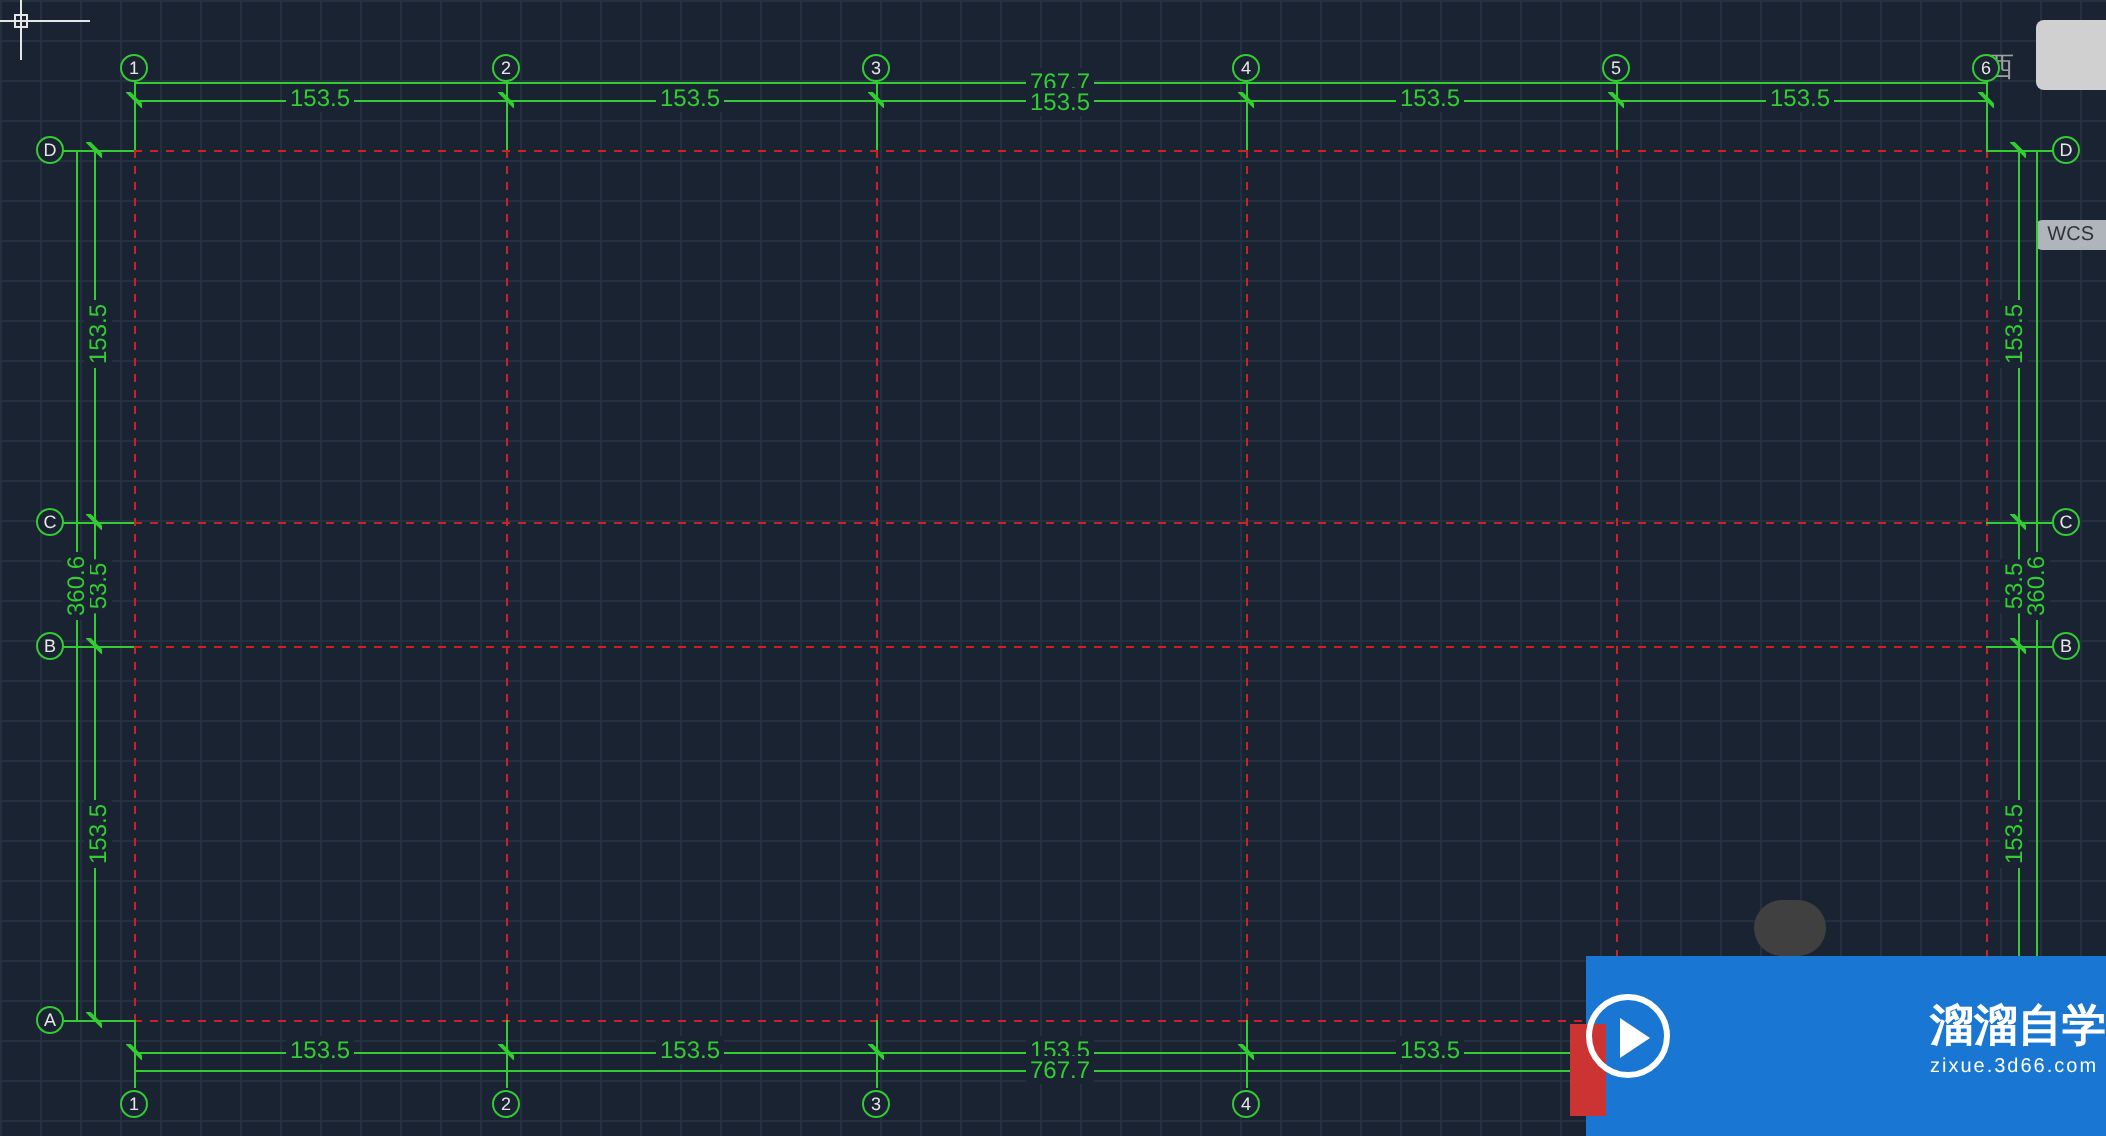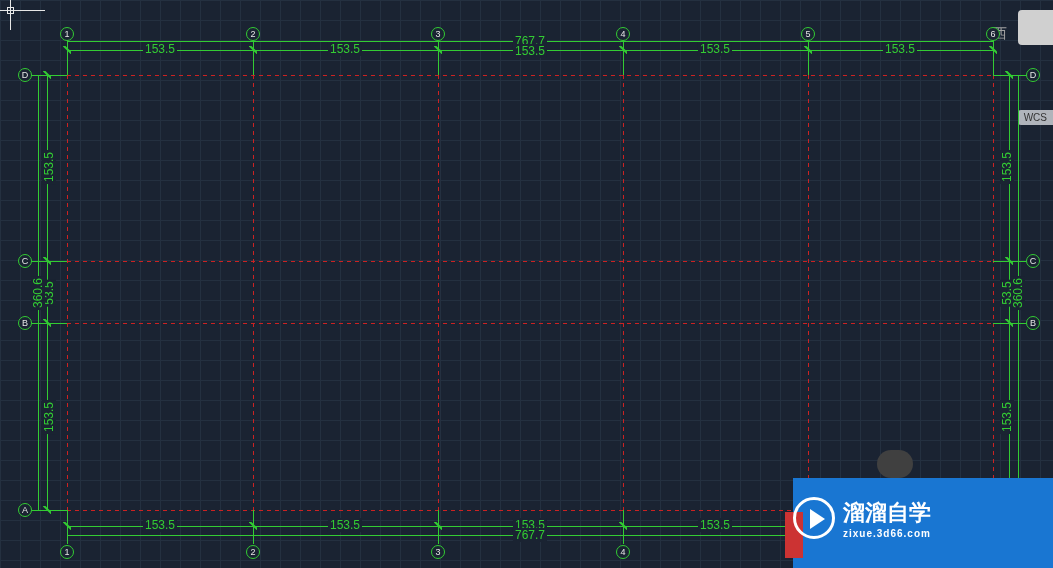--- a/index.html
+++ b/index.html
@@ -125,21 +125,21 @@
   border-radius: 3px 0 0 3px;
 }
 
 
 .watermark {
   position: absolute;
   right: 0; bottom: 0;
   width: 260px; height: 100px;
   display: flex;
   align-items: center;
-  justify-content: flex-start;
+  justify-content: space-between;
   gap: 8px;
 }
 .watermark .shadow {
   position: absolute;
   top: -18px; right: 140px;
   width: 36px; height: 28px;
   background: #404040;
   border-radius: 14px;
 }
 .watermark .red-edge {
@@ -171,21 +171,21 @@
 }
 .watermark .text {
   position: relative;
   color: #fff;
   font-size: 22px;
   font-weight: bold;
   display: flex;
   flex-direction: column;
   align-items: flex-start;
 }
-.watermark .sub { font-size: 10px; font-weight: bold; letter-spacing: 1px; }
+.watermark .sub { font-size: 10px; font-weight: normal; letter-spacing: 1px; }
 .jmark {
   position: absolute;
   left: 810px; bottom: 28px;
   color: #000;
   font-size: 22px;
   font-weight: bold;
   font-family: serif;
 }
 </style>
 </head>

